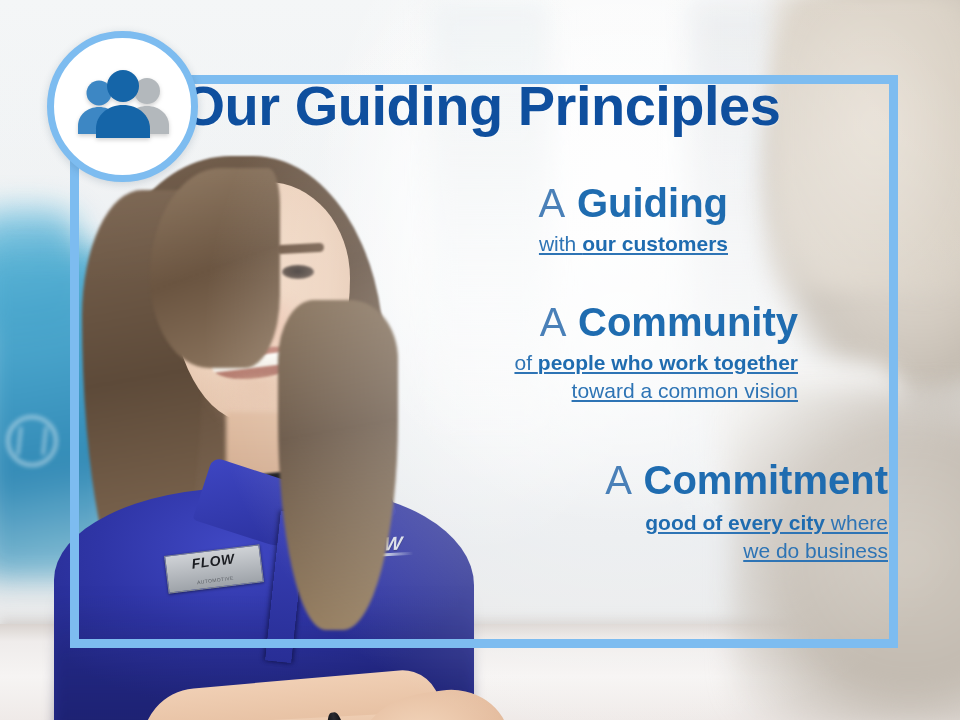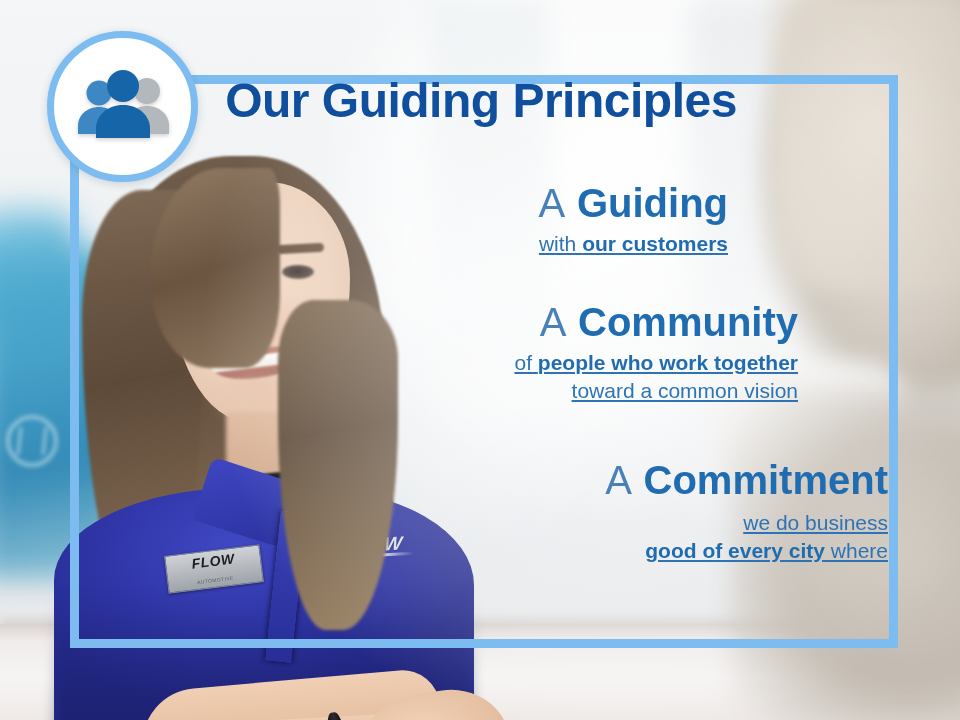--- a/index.html
+++ b/index.html
@@ -328,21 +328,21 @@
   
   .content {
     position: absolute;
     left: 70px; top: 75px;
     width: 828px; height: 573px;
   }
   .title {
     position: absolute;
     left: 0; right: 6px; top: -2px;
     text-align: center;
-    font-size: 48px;
+    font-size: 56px;
     font-weight: 700;
     letter-spacing: -0.5px;
     color: #0F4F9E;
     text-shadow: 0 1px 2px rgba(255,255,255,.55);
     white-space: nowrap;
   }
 
   .principle { position: absolute; right: 24px; text-align: right; }
   .p-head {
     font-size: 40px;
@@ -462,24 +462,24 @@
       </div>
     </div>
 
     <div class="principle principle-3">
       <div class="p-head">
         <span class="art">A</span>
         <span class="word">Commitment</span>
       </div>
       <div class="p-body">
         <div class="nowrap">
-          <span>we do business</span>
+          <b>good of every city</b><span> where</span>
         </div>
         <div class="nowrap">
-          <b>good of every city</b><span> where</span>
+          <span>we do business</span>
         </div>
       </div>
     </div>
   </div>
 
   <div class="badge-circle">
     <span>
       <svg width="104" height="78" viewBox="0 0 104 78" xmlns="http://www.w3.org/2000/svg">
 
         <g fill="#B3B8BC">

